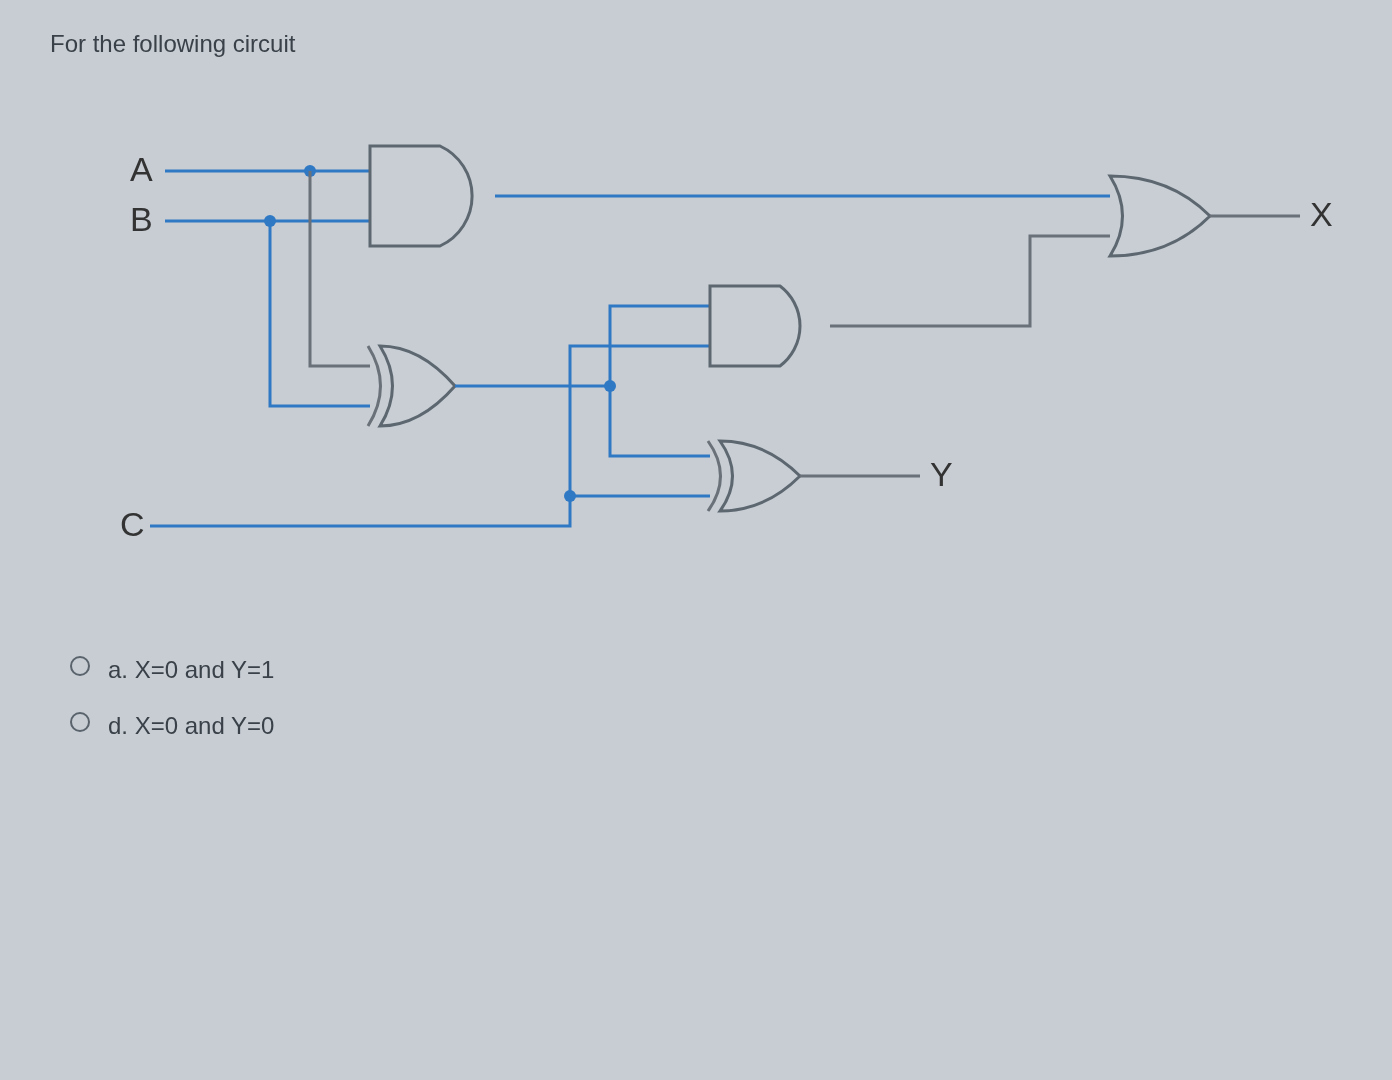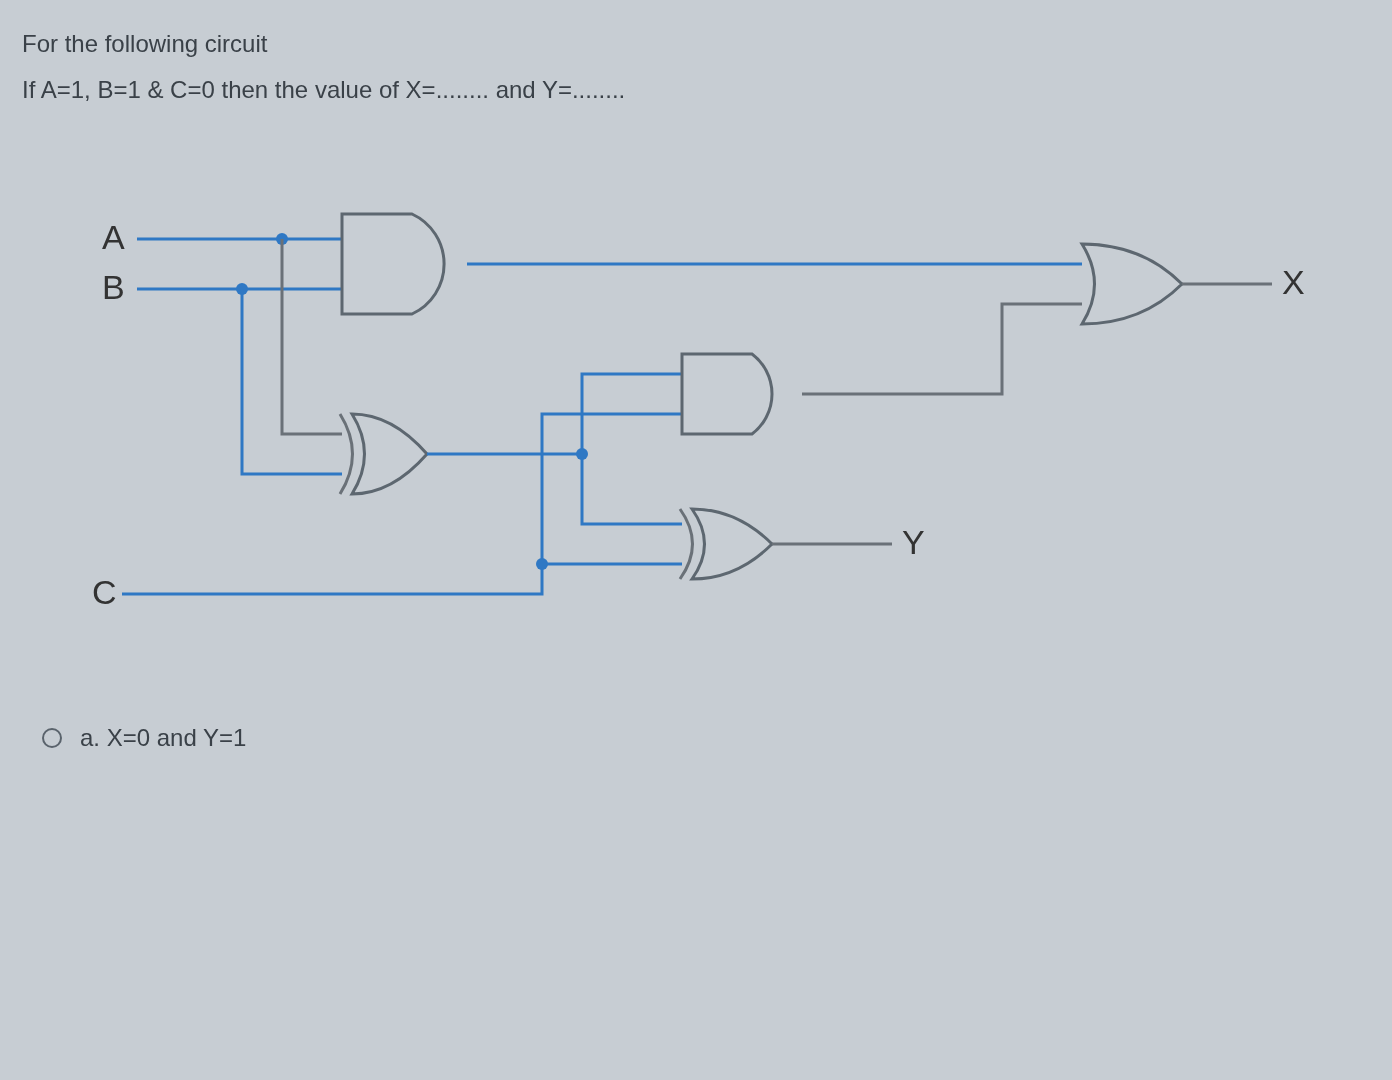--- a/index.html
+++ b/index.html
@@ -7,21 +7,21 @@
     padding: 0;
     width: 1392px;
     height: 1080px;
     font-family: Arial, Helvetica, sans-serif;
     background: #c7cdd3;
     color: #3a4148;
     overflow: hidden;
     position: relative;
   }
   .page {
-    padding: 30px 22px;
+    padding: 30px 50px;
     box-sizing: border-box;
   }
   .question-line1 {
     font-size: 24px;
     margin-bottom: 18px;
   }
   .question-line2 {
     font-size: 24px;
     margin-bottom: 40px;
   }
@@ -53,42 +53,40 @@
   .lbl {
     font-size: 34px;
     fill: #333;
     font-family: Arial, sans-serif;
   }
   .options {
     margin-left: 20px;
   }
   .opt-row {
     display: flex;
-    align-items: center;
     margin-bottom: 28px;
     font-size: 24px;
     cursor: pointer;
   }
   .radio {
     width: 20px;
     height: 20px;
     border: 2px solid #5a636c;
     border-radius: 50%;
     margin-right: 18px;
     box-sizing: border-box;
     background: transparent;
   }
 </style>
 </head>
 <body>
 
 <div class="page">
 
   <div class="question-line1">For the following circuit</div>
-  <div class="question-line2">If A=1, B=1 &amp; C=0 then the value of X=........ and Y=........</div>
 
   <div class="diagram-wrap">
     <svg width="1290" height="540" viewBox="0 0 1290 540">
 
       <text class="lbl" x="80" y="105">A</text>
       <text class="lbl" x="80" y="155">B</text>
       <text class="lbl" x="70" y="460">C</text>
 
       <path class="wire-blue" d="M115 95  H 320"></path>
       <path class="wire-blue" d="M115 145 H 320"></path>
@@ -136,15 +134,19 @@
       <text class="lbl" x="1260" y="150">X</text>
 
     </svg>
   </div>
 
   <div class="options">
     <div class="opt-row">
       <span class="radio"></span>
       <span>a. X=0 and Y=1</span>
     </div>
+    <div class="opt-row">
+      <span class="radio"></span>
+      <span>d. X=0 and Y=0</span>
+    </div>
   </div>
 
 </div>
 
 </body></html>

